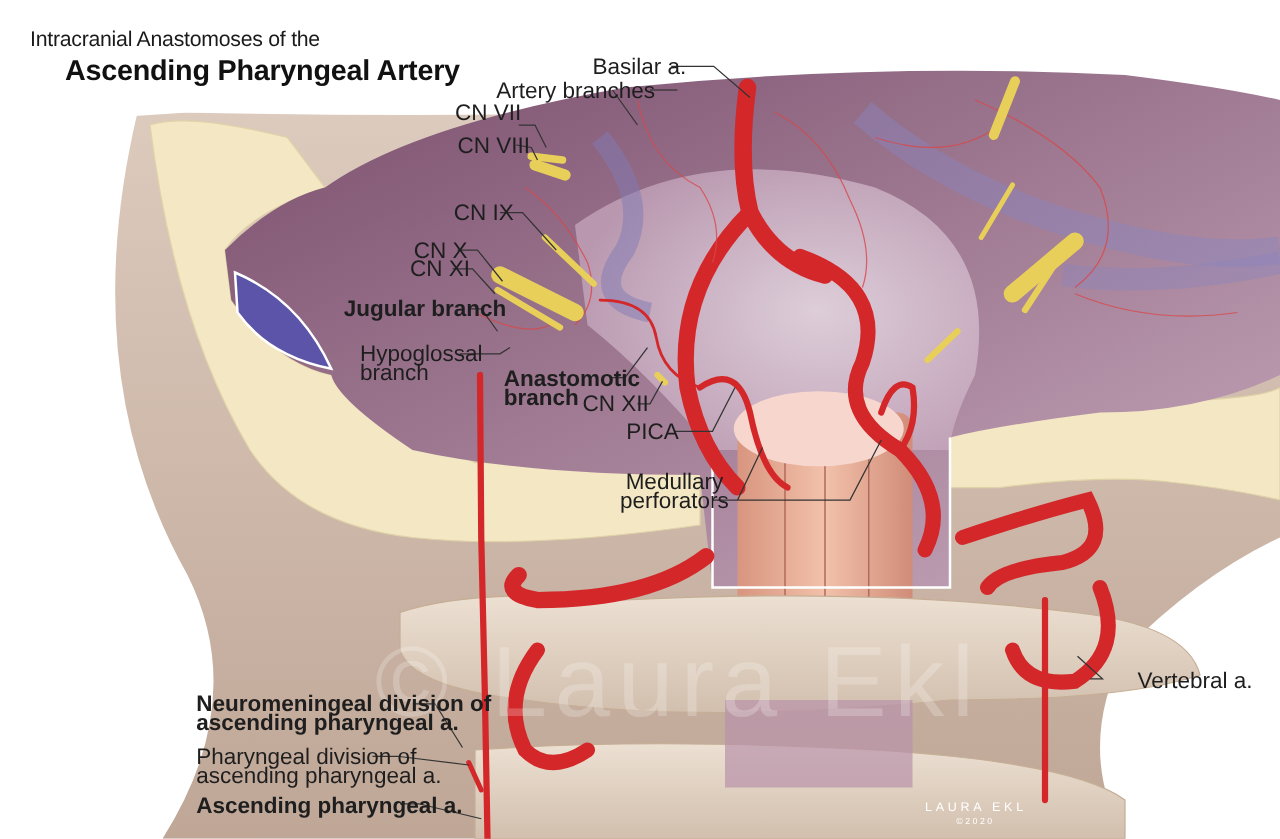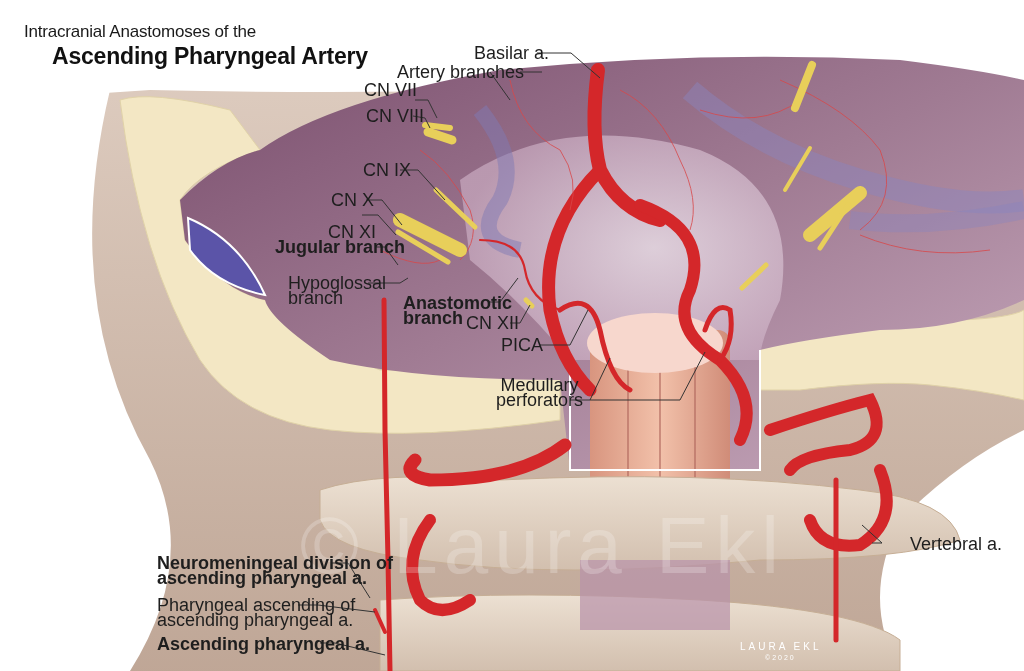--- a/index.html
+++ b/index.html
@@ -147,21 +147,21 @@
 
   <div class="title-sm">Intracranial Anastomoses of the</div>
   <div class="title-lg">Ascending Pharyngeal Artery</div>
 
   <div class="lbl" style="left:474px;top:46px;">Basilar a.</div>
   <div class="lbl" style="left:397px;top:65px;">Artery branches</div>
   <div class="lbl" style="left:364px;top:83px;">CN VII</div>
   <div class="lbl" style="left:366px;top:109px;">CN VIII</div>
   <div class="lbl" style="left:363px;top:163px;">CN IX</div>
   <div class="lbl" style="left:331px;top:193px;">CN X</div>
-  <div class="lbl" style="left:328px;top:208px;margin-top:17px;">CN XI</div>
+  <div class="lbl" style="left:328px;top:208px;">CN XI</div>
   <div class="lbl b" style="left:275px;top:240px;">Jugular branch</div>
   <div class="lbl" style="left:288px;top:276px;">
     <span>Hypoglossal</span>
     <span>branch</span>
   </div>
   <div class="lbl b" style="left:403px;top:296px;">
     <span>Anastomotic</span>
     <span>branch</span>
   </div>
   <div class="lbl" style="left:466px;top:316px;">CN XII</div>
@@ -169,20 +169,20 @@
   <div class="lbl r" style="left:496px;top:378px;">
     <span style="text-align:center">Medullary</span>
     <span>perforators</span>
   </div>
   <div class="lbl" style="left:910px;top:537px;">Vertebral a.</div>
   <div class="lbl b" style="left:157px;top:556px;">
     <span>Neuromeningeal division of</span>
     <span>ascending pharyngeal a.</span>
   </div>
   <div class="lbl" style="left:157px;top:598px;">
-    <span>Pharyngeal ascending of</span>
+    <span>Pharyngeal division of</span>
     <span>ascending pharyngeal a.</span>
   </div>
   <div class="lbl b" style="left:157px;top:637px;">Ascending pharyngeal a.</div>
 
   <div class="sig">LAURA EKL</div>
   <div class="sig2">©2020</div>
 </div>
 
 </body></html>

